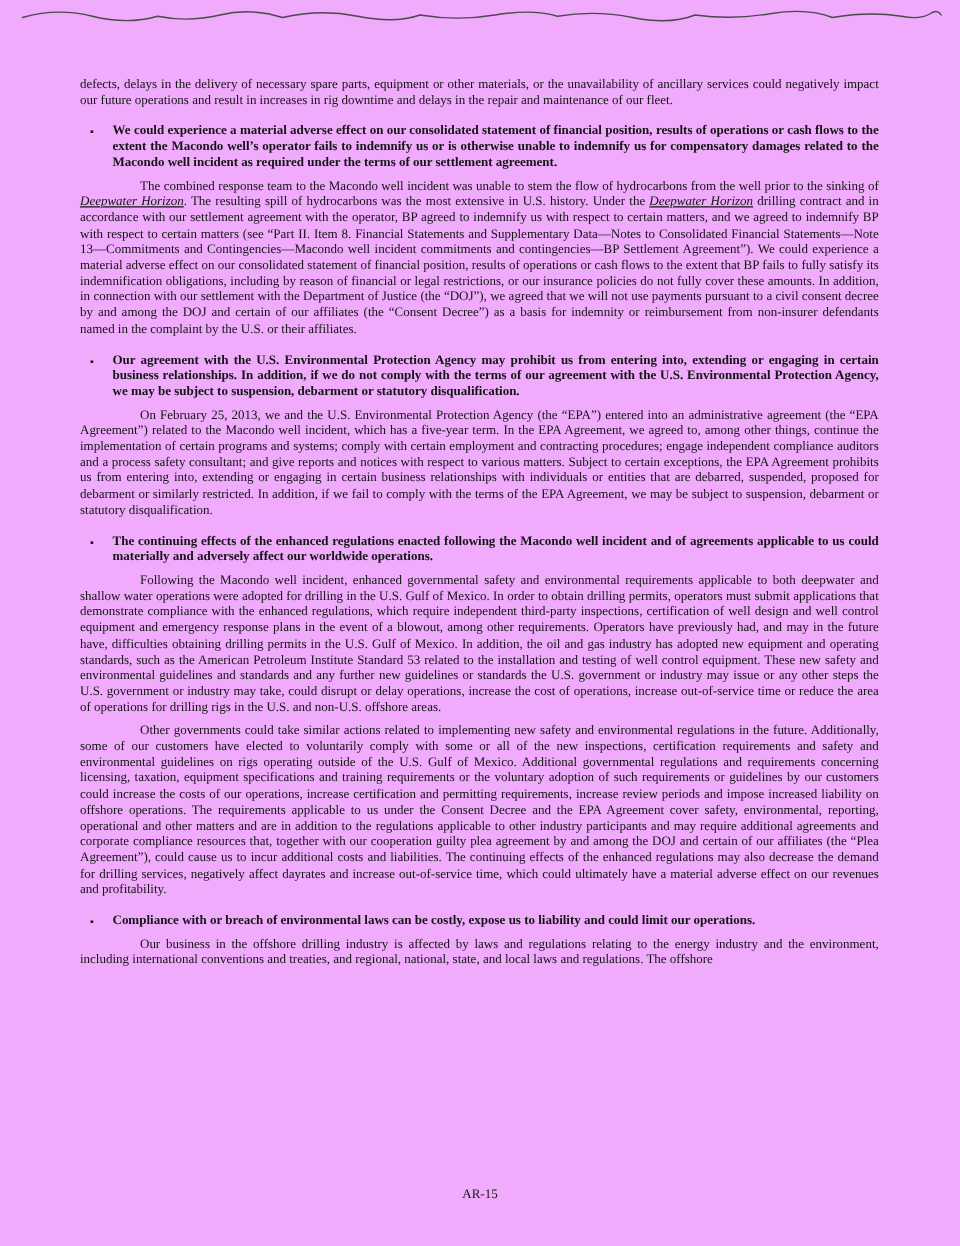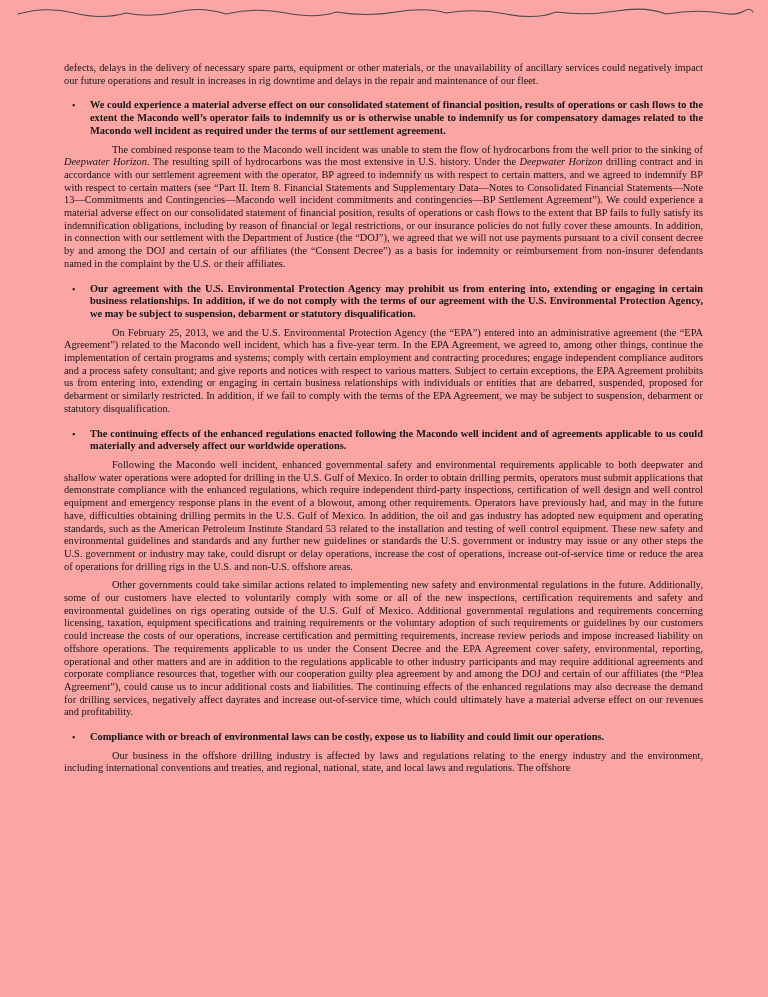--- a/index.html
+++ b/index.html
@@ -1,21 +1,21 @@
 <!DOCTYPE html>
 <html><head>
 <meta charset="utf-8">
 <style>
   * { box-sizing: border-box; }
   html, body { margin: 0; padding: 0; background: #ffffff; }
   .page {
     position: relative;
     width: 768px;
     height: 997px;
-    background: #fca5a5;
+    background: #f0abfc;
     font-family: "Liberation Serif", serif;
     font-size: 10.4px;
     line-height: 12.7px;
     color: #141414;
     overflow: hidden;
   }
   .top-artifact {
     position: absolute;
     top: 3px;
     left: 16px;
@@ -39,21 +39,21 @@
     flex: 0 0 26px;
     padding-left: 8px;
     font-size: 8.5px;
     line-height: 12.7px;
   }
   .bullet .btext {
     flex: 1;
     font-weight: bold;
     text-align: justify;
   }
-  .italic { font-style: italic; }
+  .italic { font-style: italic; text-decoration: underline; }
   .footer {
     position: absolute;
     left: 0;
     right: 0;
     bottom: 34px;
     text-align: center;
     font-size: 10.4px;
   }
 </style>
 </head>
@@ -94,14 +94,15 @@
 
     <div class="bullet">
       <span class="marker">▪</span>
       <span class="btext">Compliance with or breach of environmental laws can be costly, expose us to liability and could limit our operations.</span>
     </div>
 
     <p class="para indent">Our business in the offshore drilling industry is affected by laws and regulations relating to the energy industry and the environment, including international conventions and treaties, and regional, national, state, and local laws and regulations.  The offshore</p>
 
   </div>
 
+  <div class="footer">AR-15</div>
 
 </div>
 
 </body></html>

